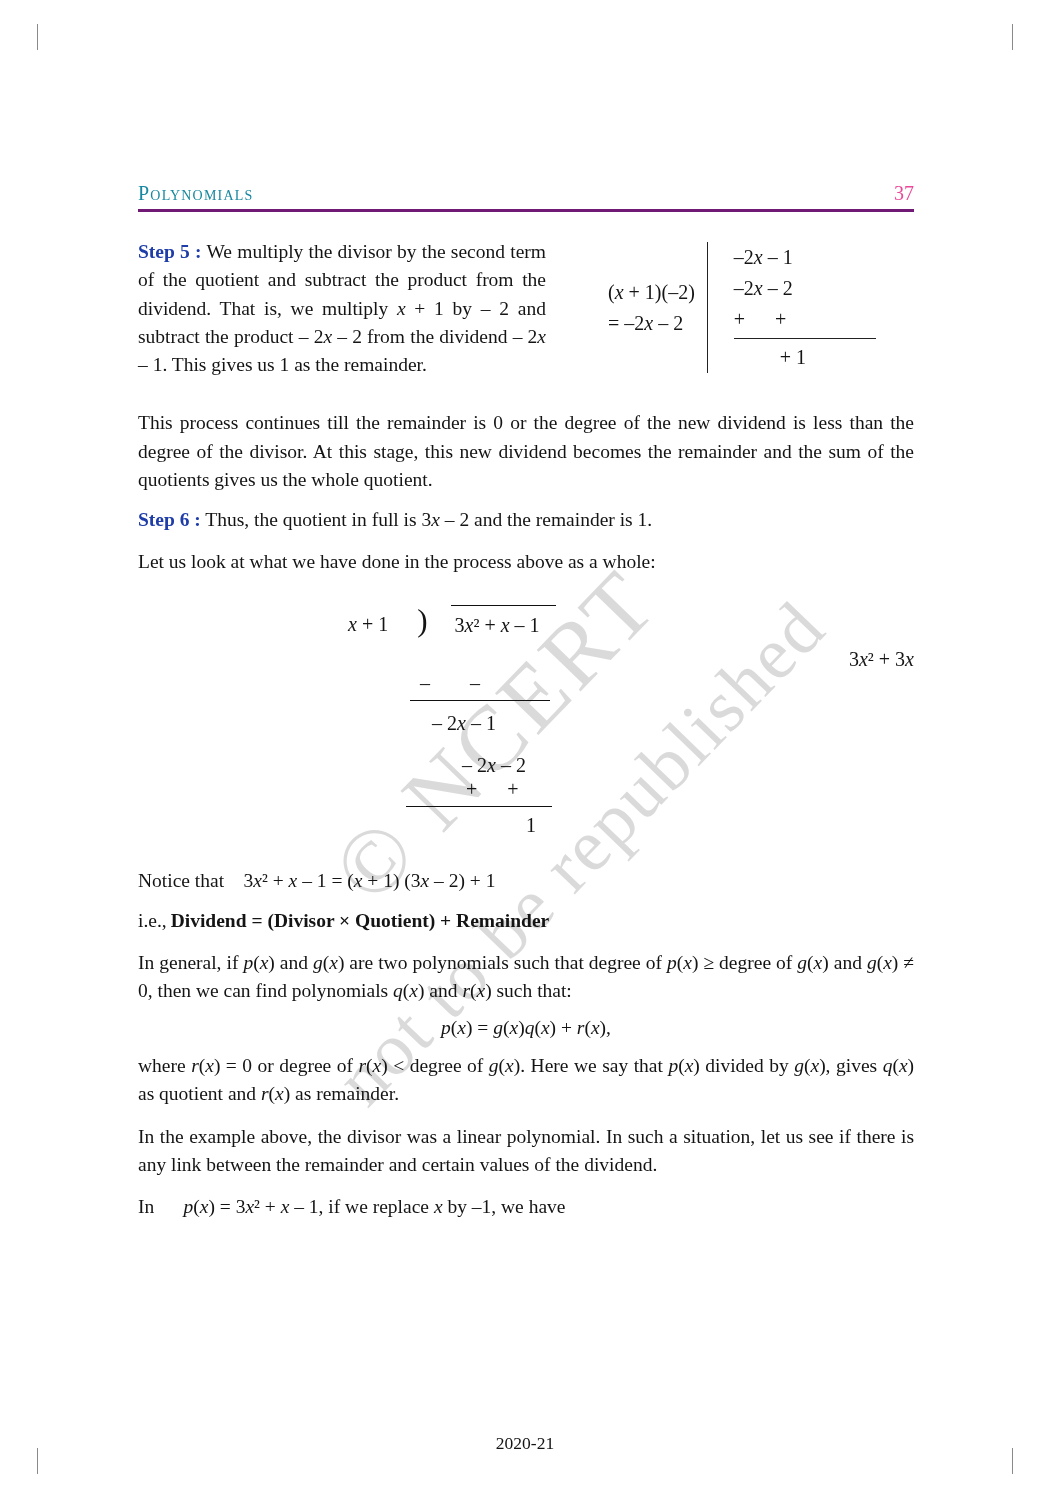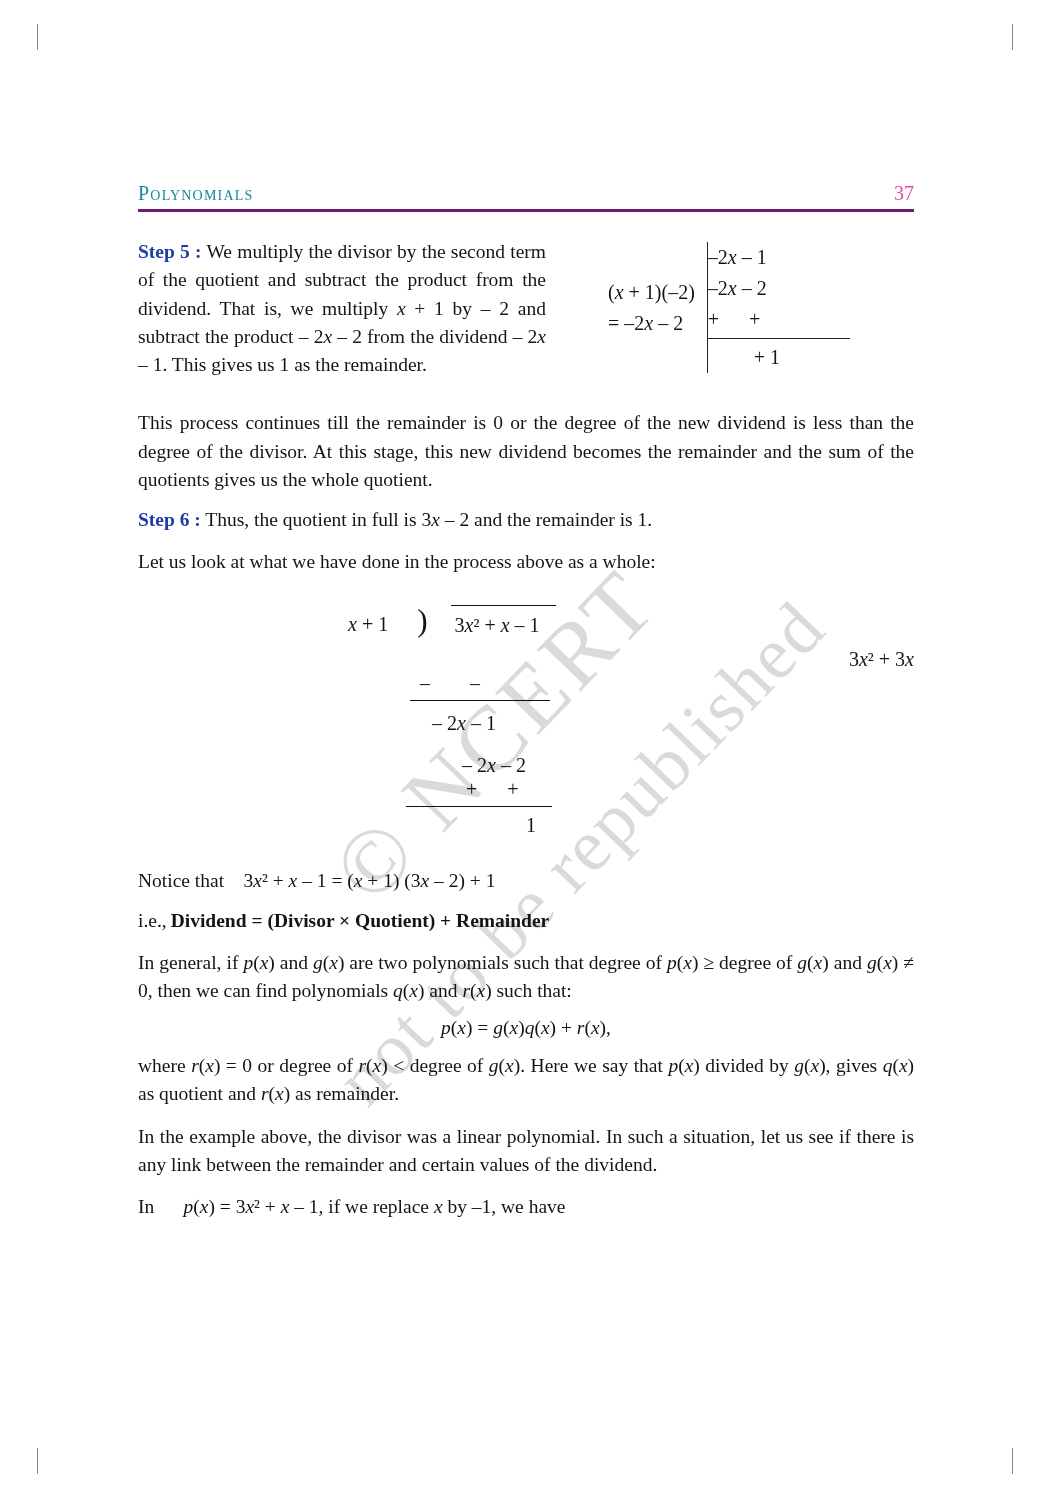--- a/index.html
+++ b/index.html
@@ -20,21 +20,21 @@
   .header-title{font-variant:small-caps;letter-spacing:1.2px;font-size:20px;color:#17889f;font-weight:normal;}
   .page-number{font-size:20px;color:#ec4899;}
   .step-label{color:#1f3da8;font-weight:bold;}
   .p{font-size:19.5px;line-height:1.45;text-align:justify;margin:0;}
   .mt30{margin-top:30px}.mt28{margin-top:28px}.mt14{margin-top:14px}.mt12{margin-top:12px}.mt10{margin-top:10px}
   
   .step5{display:flex;margin-top:26px;gap:16px;}
   .step5-text{width:408px;flex:0 0 auto;}
   .work{display:flex;margin-left:46px;padding-top:4px;font-size:20px;align-self:flex-start;align-items:center;}
   .work-left{padding-right:12px;line-height:1.55;}
-  .work-right{border-left:1.8px solid #222;padding-left:0;line-height:1.55;min-width:142px;}
+  .work-right{border-left:1.8px solid #222;padding-left:26px;line-height:1.55;min-width:142px;}
   .work-result{border-top:1.8px solid #222;margin-top:3px;padding-top:3px;padding-left:46px;}
   
   .ld{margin-top:28px;margin-left:210px;font-size:20px;line-height:1.4;}
   .ld-quotient{margin-left:74px;margin-bottom:3px;}
   .ld-row{display:flex;align-items:flex-start;gap:21px;}
   .ld-divisor{padding-top:5px;}
   .ld-paren{font-size:31px;line-height:1;margin:0 2px 0 8px;}
   .ld-dividend{border-top:1.8px solid #111;padding:5px 16px 0 4px;}
   .ld-sub1{margin-left:84px;margin-top:6px;text-align:right;}
   .ld-signs1{margin-left:72px;line-height:1.05;}
@@ -127,13 +127,14 @@
     <p class="p mt10">where <i>r</i>(<i>x</i>) = 0 or degree of <i>r</i>(<i>x</i>) &lt; degree of <i>g</i>(<i>x</i>). Here we say that <i>p</i>(<i>x</i>) divided by <i>g</i>(<i>x</i>), gives <i>q</i>(<i>x</i>) as quotient and <i>r</i>(<i>x</i>) as remainder.</p>
 
     <p class="p mt14">In the example above, the divisor was a linear polynomial. In such a situation, let us see if there is any link between the remainder and certain values of the dividend.</p>
 
     <p class="p mt14">In   <i>p</i>(<i>x</i>) = 3<i>x</i>² + <i>x</i> – 1, if we replace <i>x</i> by –1, we have</p>
 
 
 
   </div>
 
+  <div class="footer">2020-21</div>
 </div>
 
 </body></html>

